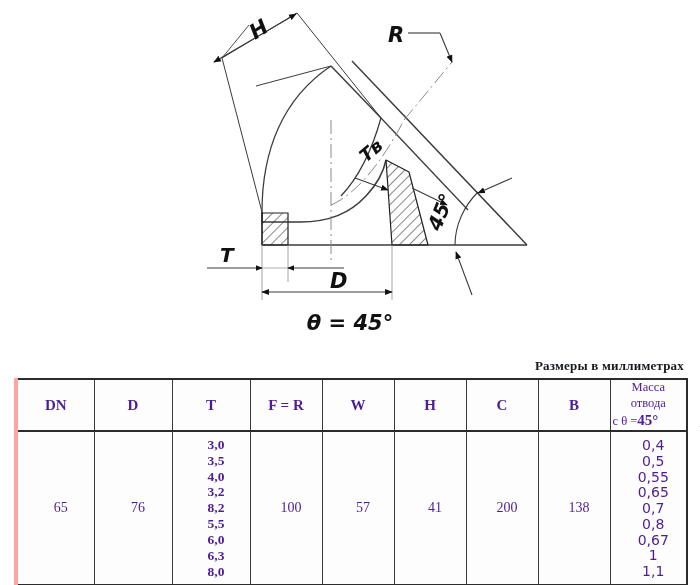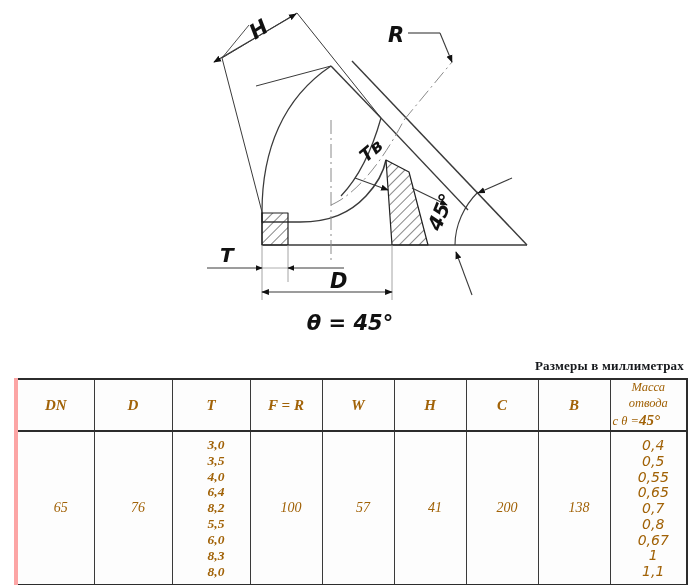--- a/index.html
+++ b/index.html
@@ -61,22 +61,21 @@
     width: 671px;
     table-layout: fixed;
     background: #fdfdfd;
   }
   table.spec th,
   table.spec td {
     border: 1px solid #3a3a3a;
     text-align: center;
     vertical-align: middle;
     font-family: "Liberation Serif", serif;
-    color: #a16207;
-    font-style: italic;
+    color: #4c1d95;
   }
   table.spec thead th {
     height: 38px;
     font-size: 15px;
     font-weight: bold;
     padding: 0 2px;
     border-bottom: 2px solid #2c2c2c;
   }
   table.spec thead th.mass-head {
     font-size: 12.5px;
@@ -276,25 +275,25 @@
     </thead>
     <tbody>
       <tr>
         <td>65</td>
         <td>76</td>
         <td>
           <div class="stack" id="t-stack">
               <span>3,0</span>
               <span>3,5</span>
               <span>4,0</span>
-              <span>6,4</span>
+              <span>3,2</span>
               <span>8,2</span>
               <span>5,5</span>
               <span>6,0</span>
-              <span>8,3</span>
+              <span>6,3</span>
               <span>8,0</span>
             </div>
         </td>
         <td>100</td>
         <td>57</td>
         <td>41</td>
         <td>200</td>
         <td>138</td>
         <td>
           <div class="stack mass" id="mass-stack">

